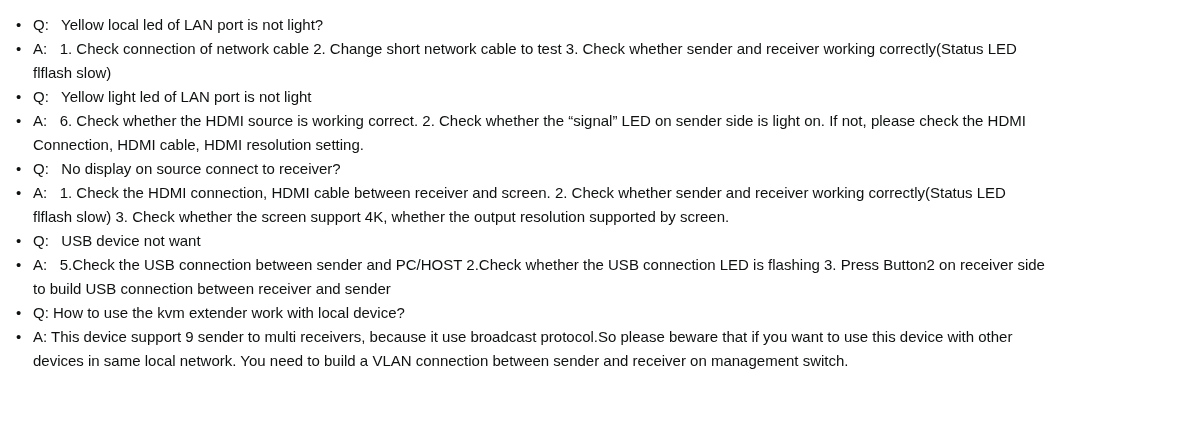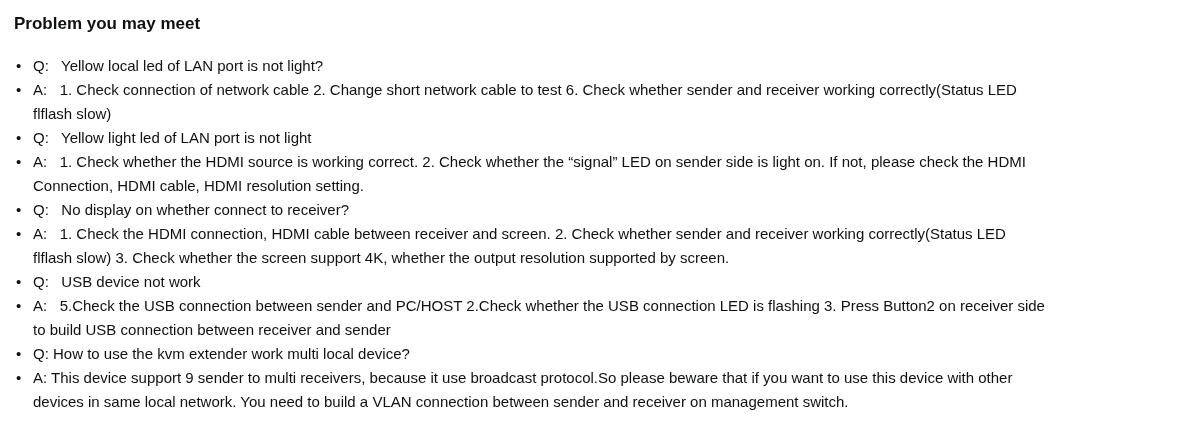--- a/index.html
+++ b/index.html
@@ -40,61 +40,60 @@
   }
   .item-text {
     white-space: pre-wrap;
     flex: 1 1 auto;
   }
 </style>
 </head>
 <body>
 
 <main>
-  <h2 class="section-title">Problem you may meet</h2>
   <ul class="faq-list">
     <li class="faq-item">
       <span class="bullet">•</span>
       <span class="item-text">Q:   Yellow local led of LAN port is not light?</span>
     </li>
     <li class="faq-item">
       <span class="bullet">•</span>
-      <span class="item-text">A:   1. Check connection of network cable 2. Change short network cable to test 6. Check whether sender and receiver working correctly(Status LED
+      <span class="item-text">A:   1. Check connection of network cable 2. Change short network cable to test 3. Check whether sender and receiver working correctly(Status LED
 flflash slow)</span>
     </li>
     <li class="faq-item">
       <span class="bullet">•</span>
       <span class="item-text">Q:   Yellow light led of LAN port is not light</span>
     </li>
     <li class="faq-item">
       <span class="bullet">•</span>
-      <span class="item-text">A:   1. Check whether the HDMI source is working correct. 2. Check whether the “signal” LED on sender side is light on. If not, please check the HDMI
+      <span class="item-text">A:   6. Check whether the HDMI source is working correct. 2. Check whether the “signal” LED on sender side is light on. If not, please check the HDMI
 Connection, HDMI cable, HDMI resolution setting.</span>
     </li>
     <li class="faq-item">
       <span class="bullet">•</span>
-      <span class="item-text">Q:   No display on whether connect to receiver?</span>
+      <span class="item-text">Q:   No display on source connect to receiver?</span>
     </li>
     <li class="faq-item">
       <span class="bullet">•</span>
       <span class="item-text">A:   1. Check the HDMI connection, HDMI cable between receiver and screen. 2. Check whether sender and receiver working correctly(Status LED
 flflash slow) 3. Check whether the screen support 4K, whether the output resolution supported by screen.</span>
     </li>
     <li class="faq-item">
       <span class="bullet">•</span>
-      <span class="item-text">Q:   USB device not work</span>
+      <span class="item-text">Q:   USB device not want</span>
     </li>
     <li class="faq-item">
       <span class="bullet">•</span>
       <span class="item-text">A:   5.Check the USB connection between sender and PC/HOST 2.Check whether the USB connection LED is flashing 3. Press Button2 on receiver side
 to build USB connection between receiver and sender</span>
     </li>
     <li class="faq-item">
       <span class="bullet">•</span>
-      <span class="item-text">Q: How to use the kvm extender work multi local device?</span>
+      <span class="item-text">Q: How to use the kvm extender work with local device?</span>
     </li>
     <li class="faq-item">
       <span class="bullet">•</span>
       <span class="item-text">A: This device support 9 sender to multi receivers, because it use broadcast protocol.So please beware that if you want to use this device with other
 devices in same local network. You need to build a VLAN connection between sender and receiver on management switch.</span>
     </li>
   </ul>
 </main>
 
 </body></html>

